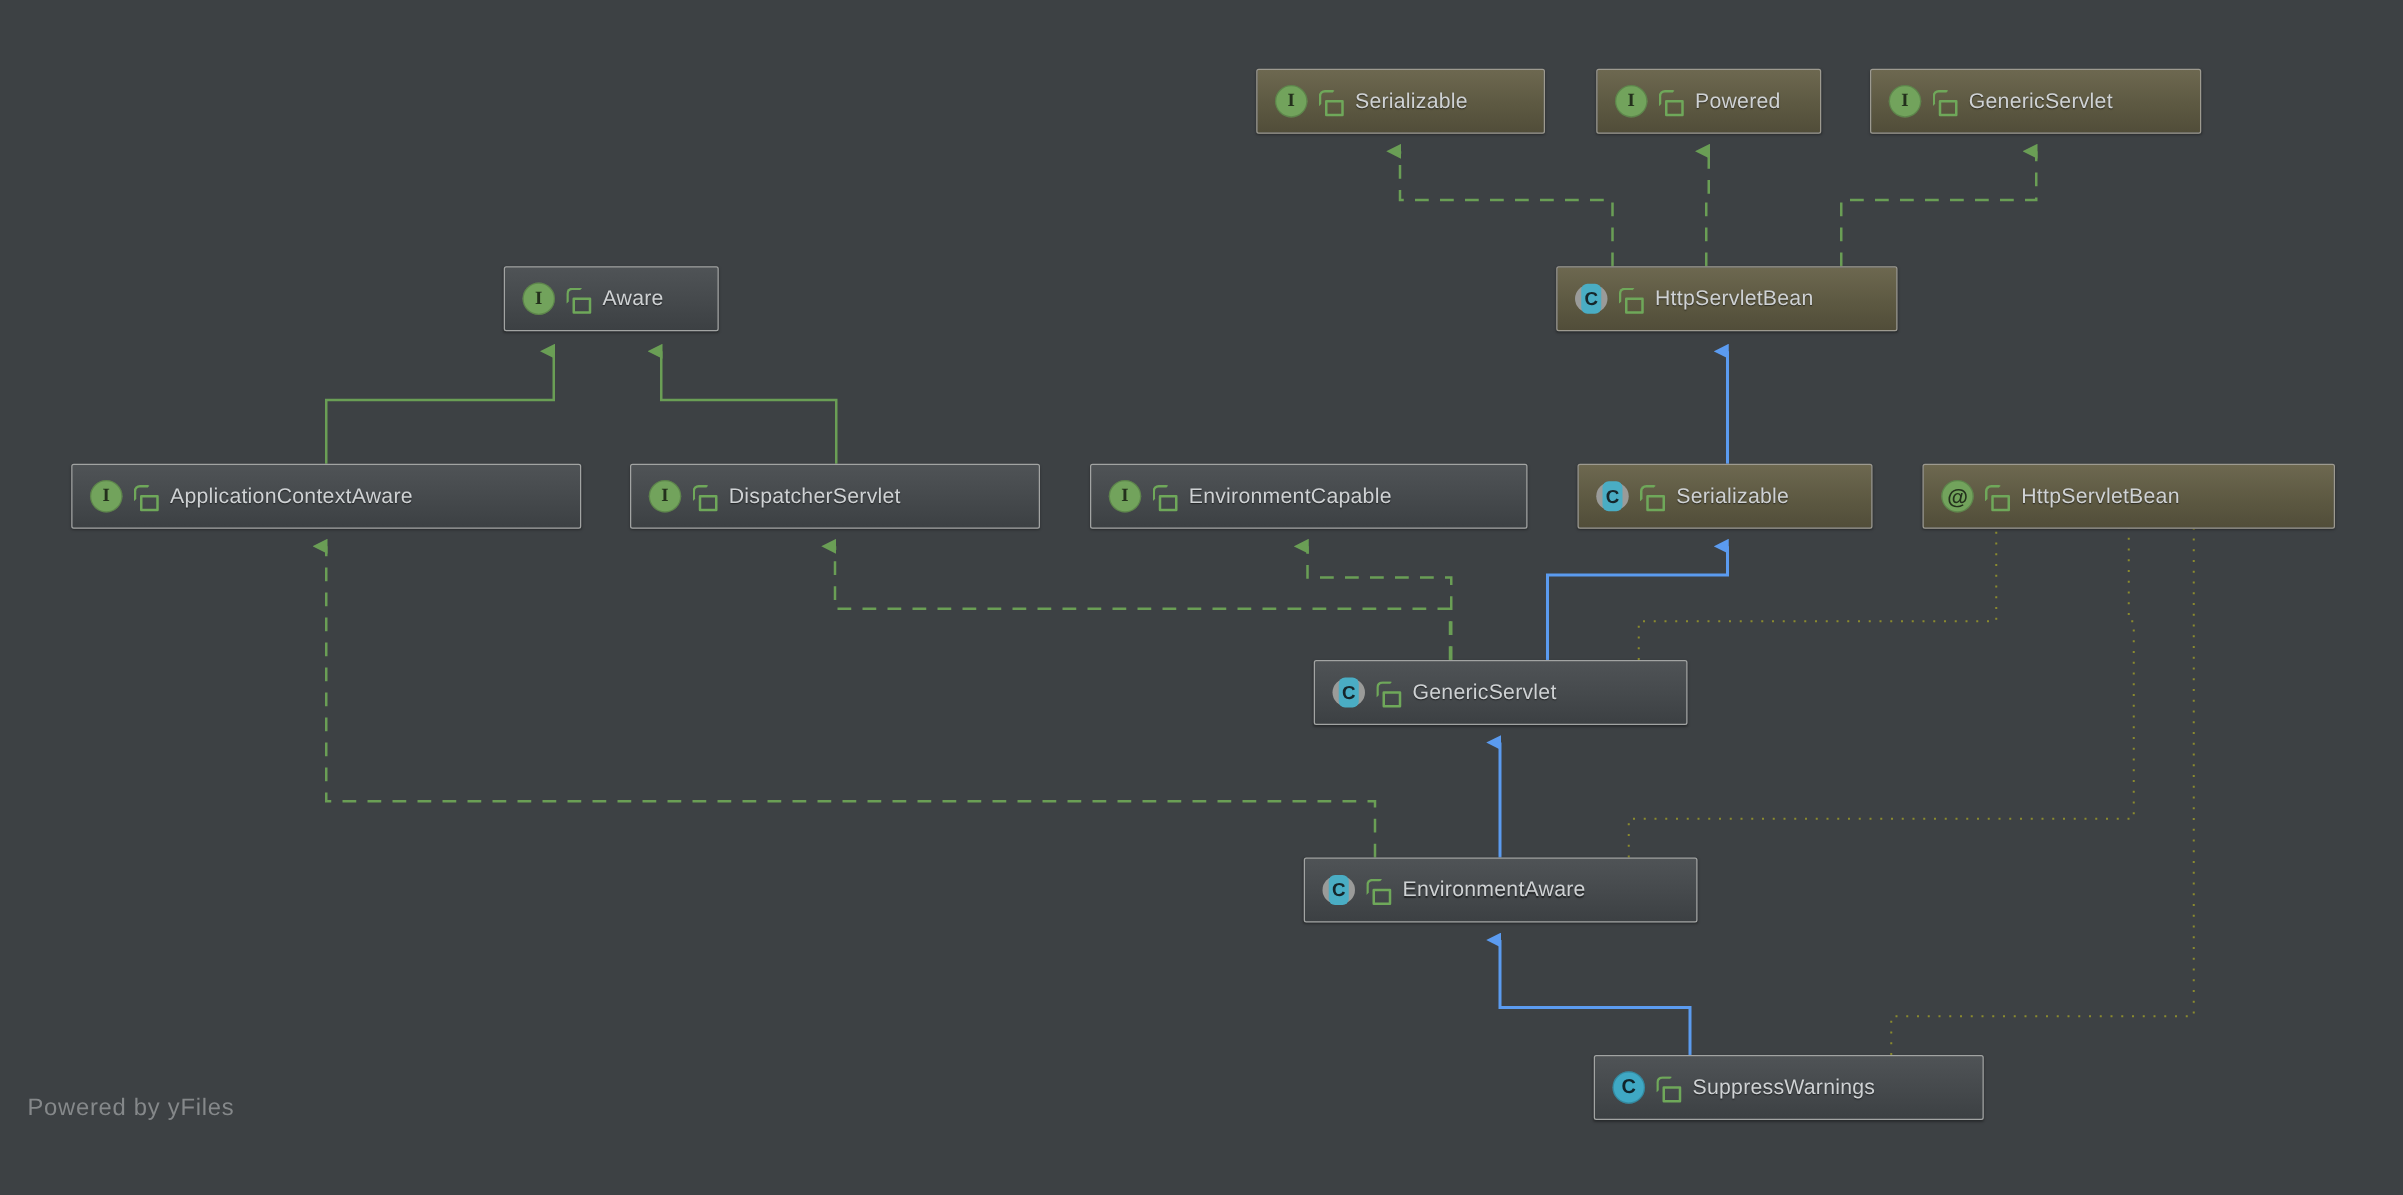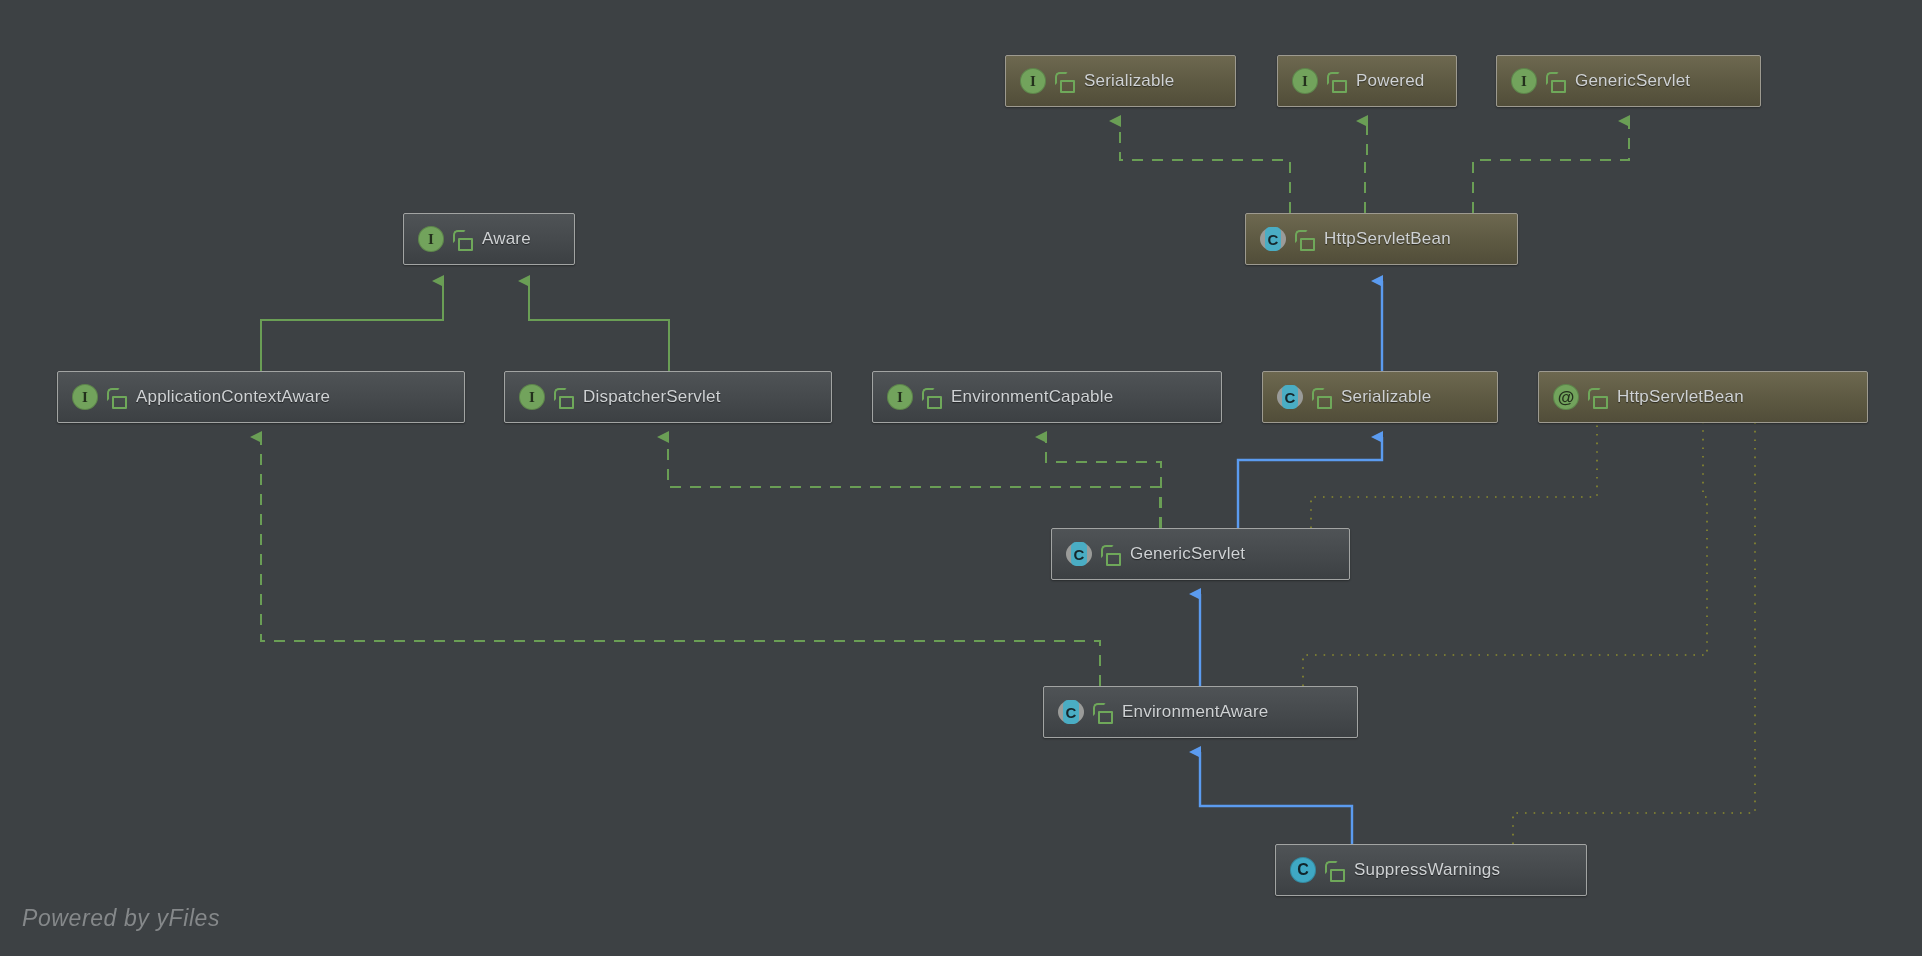--- a/index.html
+++ b/index.html
@@ -176,25 +176,24 @@
     width: 11px;
     height: 9px;
     border: 2px solid #6fa85a;
     border-radius: 1px;
   }
 
   
   #watermark {
     position: absolute;
     left: 22px;
-    top: 905px;
+    top: 876px;
     color: #85888a;
-    font-size: 23px;
+    font-size: 19px;
     letter-spacing: 0.6px;
-    font-style: italic;
   }
 </style>
 </head>
 <body>
 
 <div id="diagram-root">
 
   <svg id="edge-layer" viewBox="0 0 1922 956" width="1922" height="956" xmlns="http://www.w3.org/2000/svg">
     <defs>
       <marker id="arrow-green" viewBox="0 0 12 12" refX="6" refY="11" markerWidth="12" markerHeight="12" orient="auto-start-reverse" markerUnits="userSpaceOnUse">

